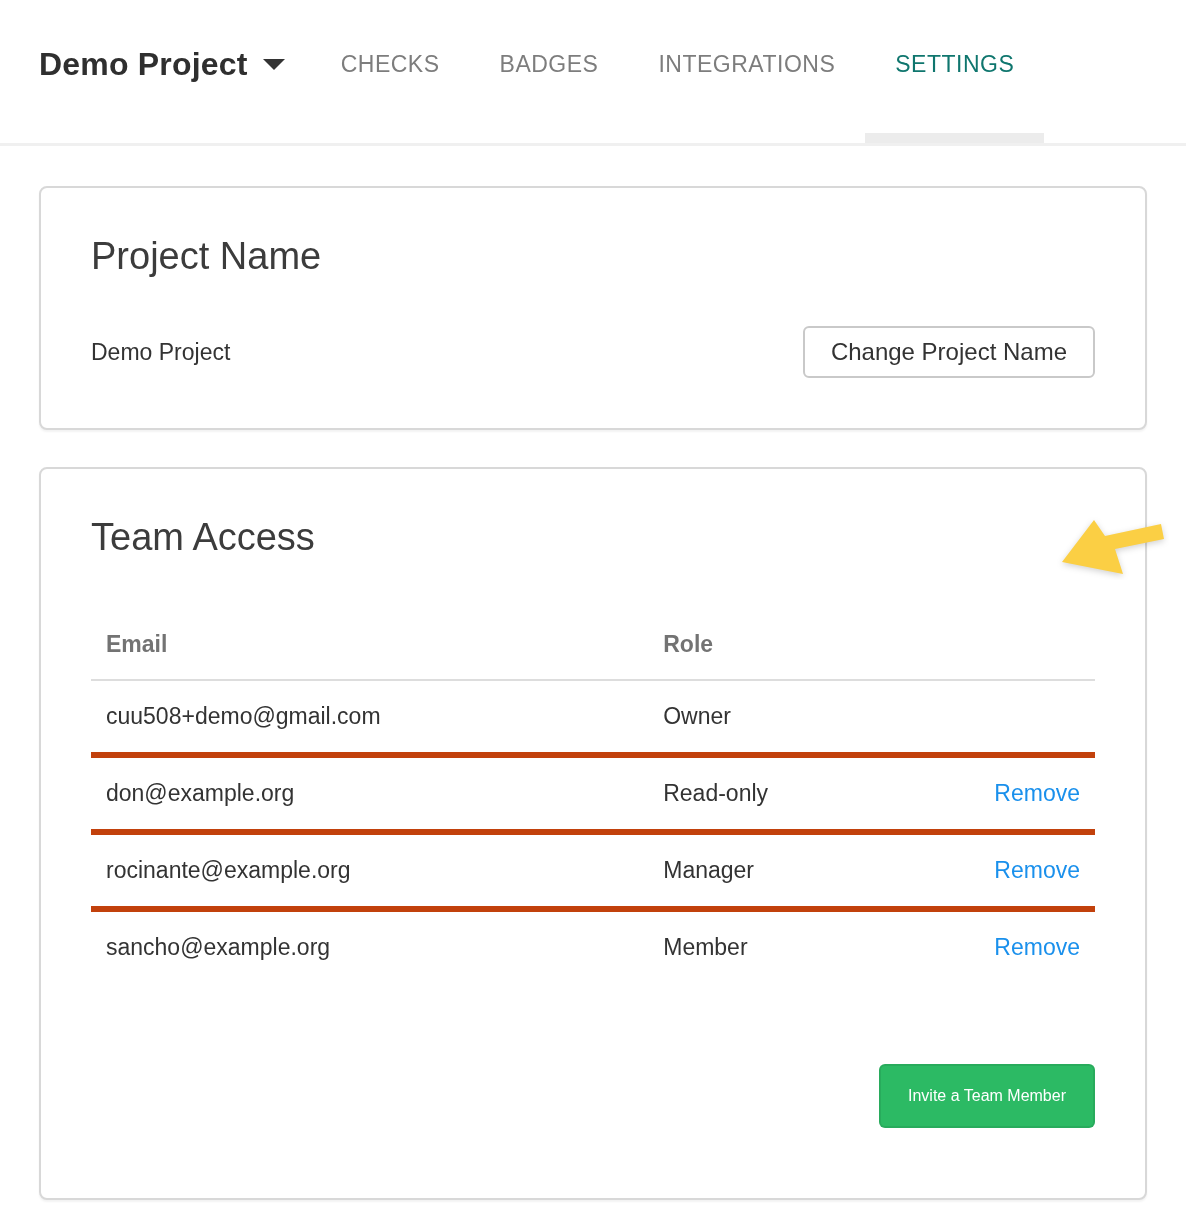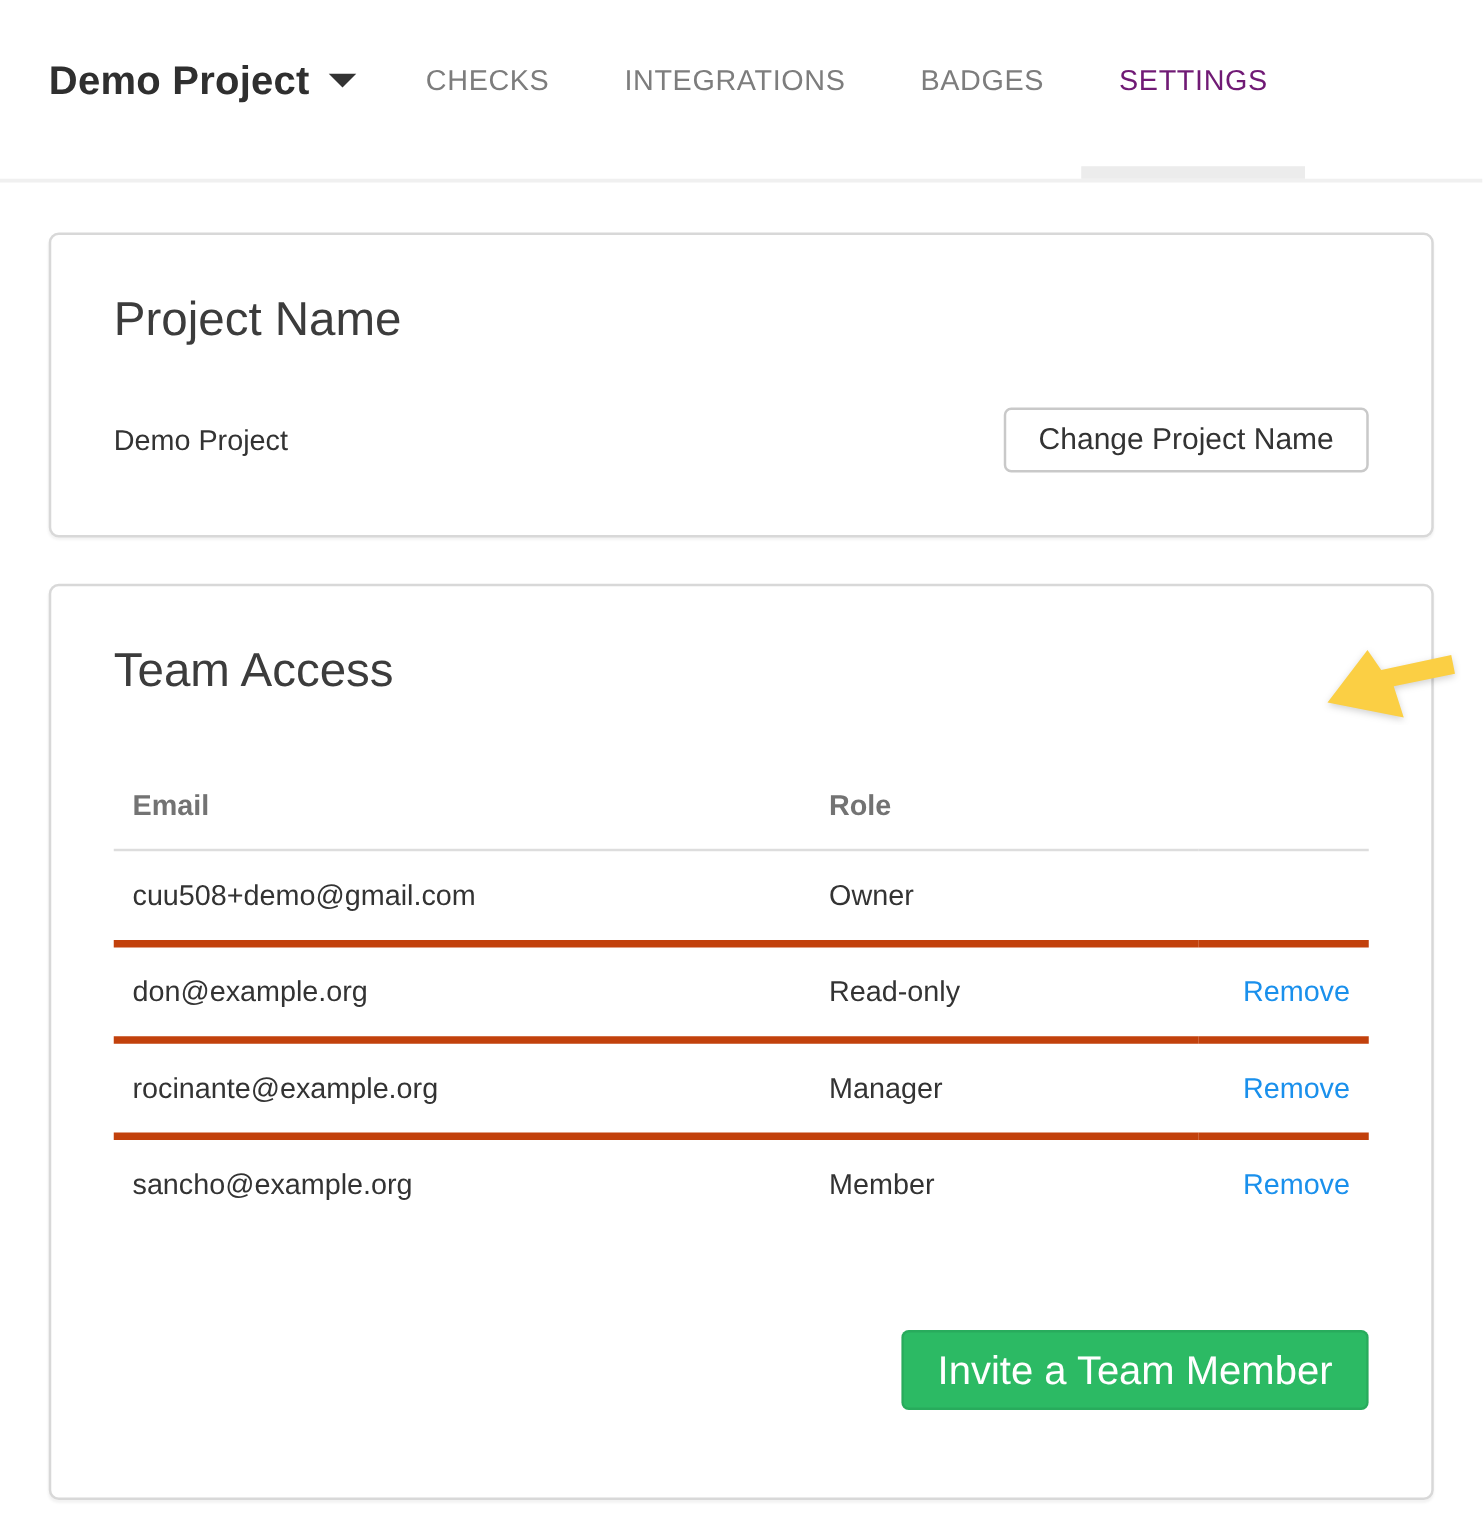--- a/index.html
+++ b/index.html
@@ -44,21 +44,21 @@
     position: relative;
     display: flex;
     align-items: center;
     padding: 0 30px 14px 30px;
     font-size: 23px;
     letter-spacing: 0.5px;
     color: #7d7d7d;
     text-decoration: none;
     cursor: pointer;
   }
-  .tab.active { color: #701a75; }
+  .tab.active { color: #0f766e; }
   .tab.active::after {
     content: "";
     position: absolute;
     left: 0; right: 0; bottom: 0;
     height: 10px;
     background: var(--tab-indicator-gray, #ececec);
   }
 
   
   main { padding: 40px 39px 0 39px; position: relative; }
@@ -134,21 +134,21 @@
     display: flex;
     justify-content: flex-end;
   }
   .btn-success {
     height: 64px;
     padding: 0 27px;
     background: var(--button-green, #2cba64);
     border: 2px solid rgba(0,0,0,0.08);
     border-radius: 6px;
     font-family: inherit;
-    font-size: 32px;
+    font-size: 16px;
     color: #ffffff;
     cursor: pointer;
   }
 
   
   .annotation-arrow {
     position: absolute;
     left: 1055px;
     top: 506px;
     width: 114px;
@@ -163,22 +163,22 @@
 </head>
 <body>
 
 <header class="masthead">
   <div class="project-switcher">
     <span class="project-title">Demo Project</span>
     <span class="caret"></span>
   </div>
   <nav class="tab-bar">
     <a class="tab">CHECKS</a>
+    <a class="tab">BADGES</a>
     <a class="tab">INTEGRATIONS</a>
-    <a class="tab">BADGES</a>
     <a class="tab active">SETTINGS</a>
   </nav>
 </header>
 
 <main>
 
   <section class="card">
     <h2>Project Name</h2>
     <div class="pn-row">
       <span class="pn-value">Demo Project</span>

